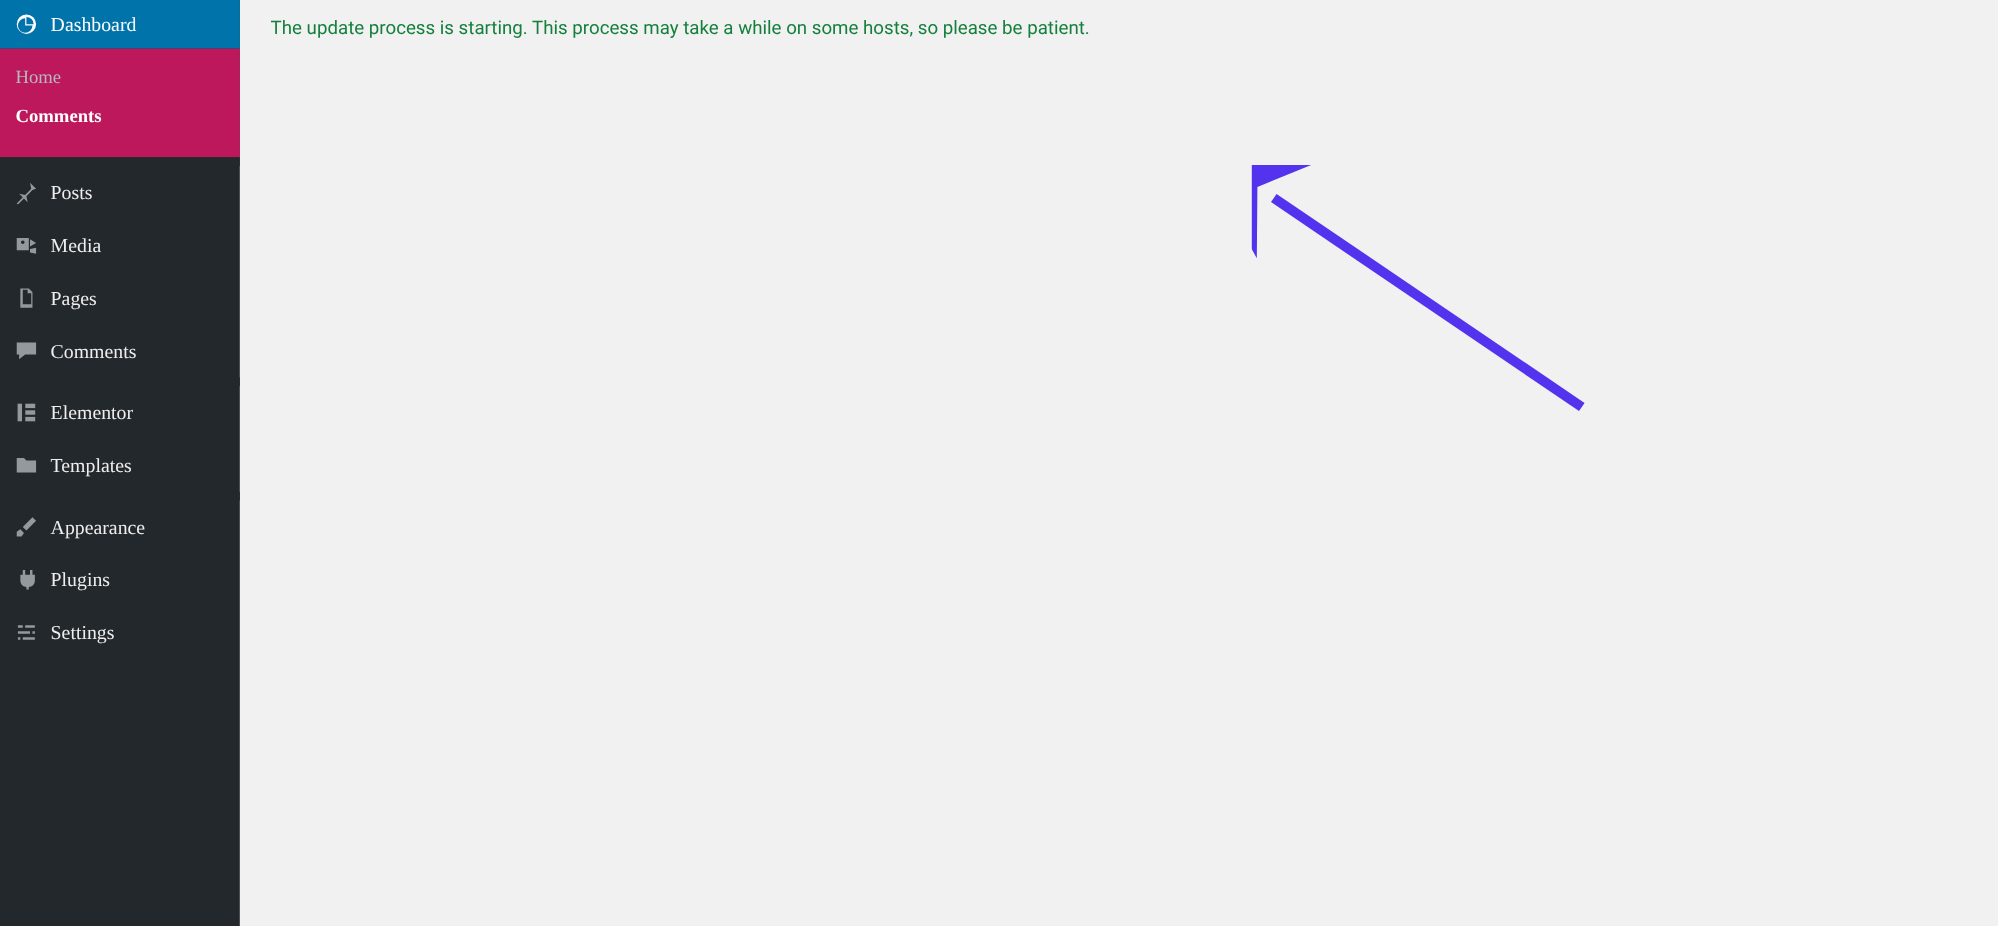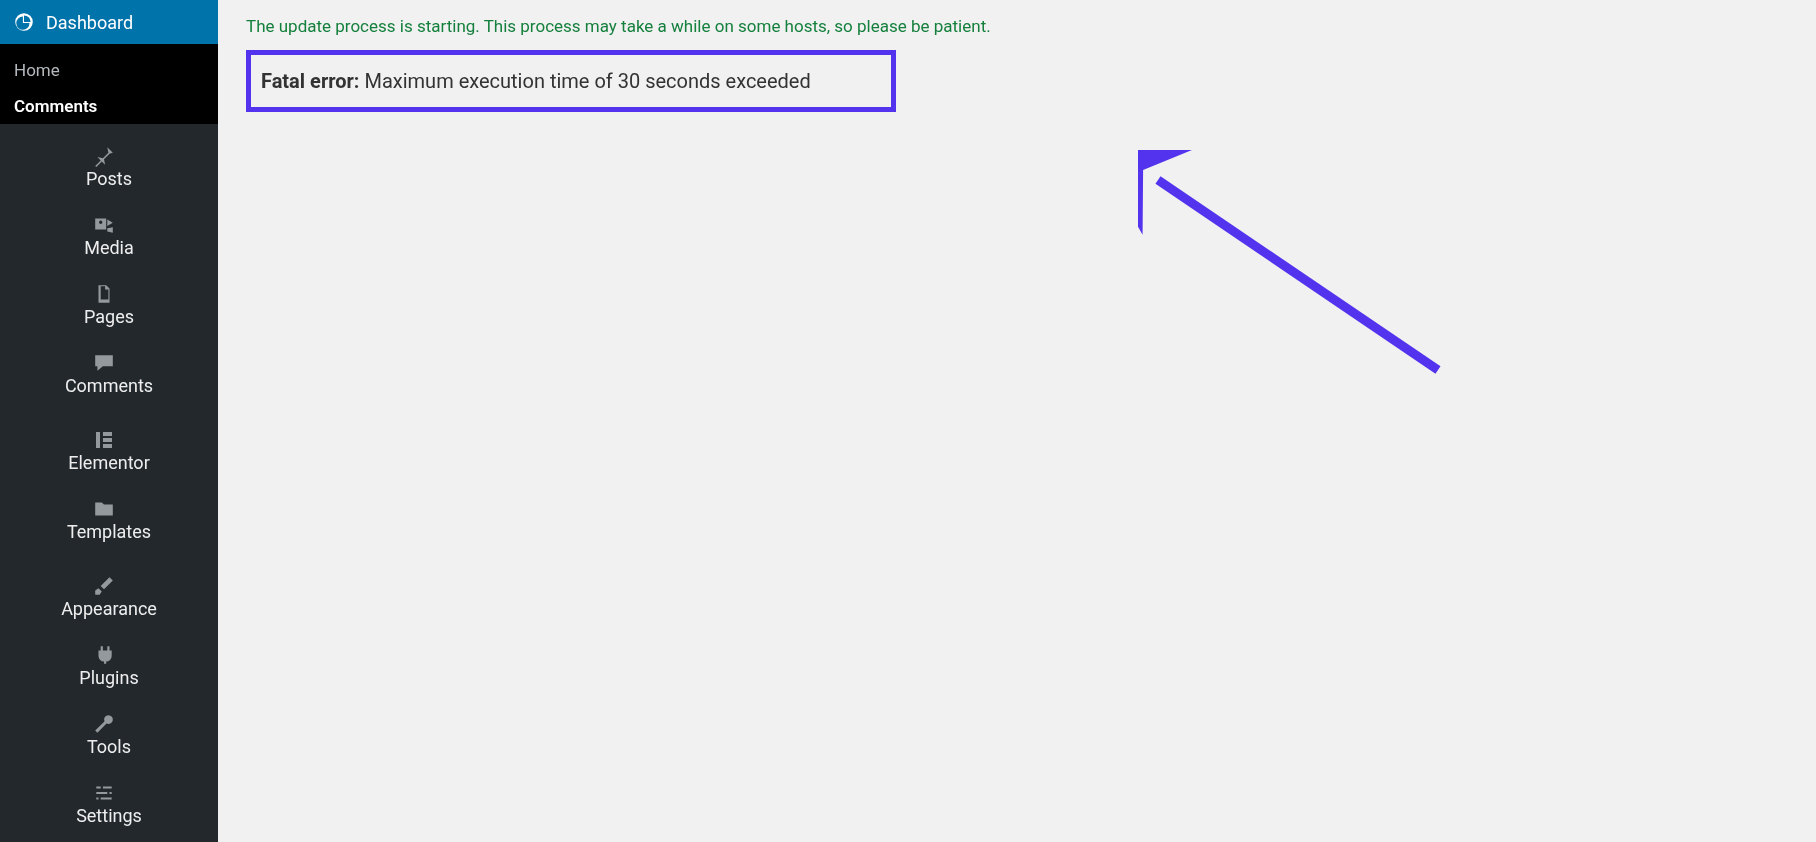--- a/index.html
+++ b/index.html
@@ -10,20 +10,21 @@
       height: 842px;
       width: 1816px;
       overflow: hidden;
     }
     .sidebar {
       width: 218px;
       background: #23282d;
       flex-shrink: 0;
       display: flex;
       flex-direction: column;
+      font-family: Liberation Serif, serif;
     }
     .current-item {
       background: #0073aa;
       color: #fff;
       display: flex;
       align-items: center;
       padding: 10px 12px;
       font-size: 18px;
       font-weight: 400;
       position: relative;
@@ -41,22 +42,22 @@
       width: 24px;
       height: 24px;
       margin-right: 10px;
       display: inline-flex;
       align-items: center;
       justify-content: center;
       color: rgba(240,245,250,0.6);
     }
     .current-item .menu-icon { color: #fff; }
     .submenu {
-      background: #000000;
-      padding: 8px 0 0;
+      background: #be185d;
+      padding: 8px 0 19px;
     }
     .submenu a {
       display: block;
       color: #b4b9be;
       text-decoration: none;
       padding: 8px 14px;
       font-size: 17px;
     }
     .submenu a.current {
       color: #fff;
@@ -66,21 +67,20 @@
       height: 8px;
       background: #23282d;
     }
     .menu-item {
       display: flex;
       align-items: center;
       color: #eee;
       padding: 12px 12px;
       font-size: 18px;
       cursor: pointer;
-      flex-direction: column;
     }
     .menu-item .menu-icon { color: rgba(240,245,250,0.55); }
     .main {
       flex: 1;
       padding: 16px 28px;
       position: relative;
     }
     h1 {
       font-size: 30px;
       font-weight: 400;
@@ -199,40 +199,29 @@
     <span class="menu-icon">
       <svg width="22" height="22" viewBox="0 0 20 20" fill="currentColor">
           <path d="M7 2v4H5v5a5 5 0 005 5v2h2v-2a5 5 0 005-5V6h-2V2h-2v4H9V2z"></path>
         </svg>
     </span>
     <span>Plugins</span>
   </div>
   <div class="menu-item">
     <span class="menu-icon">
       <svg width="22" height="22" viewBox="0 0 20 20" fill="currentColor">
-          <path d="M14 2a4 4 0 00-3.6 5.7L2 16l2 2 8.3-8.4A4 4 0 1014 2z"></path>
-        </svg>
-    </span>
-    <span>Tools</span>
-  </div>
-  <div class="menu-item">
-    <span class="menu-icon">
-      <svg width="22" height="22" viewBox="0 0 20 20" fill="currentColor">
           <path d="M3 4h4v2H3zM9 4h8v2H9zM3 9h10v2H3zM15 9h2v2h-2zM3 14h2v2H3zM7 14h10v2H7z"></path>
         </svg>
     </span>
     <span>Settings</span>
   </div>
 </nav>
 
 <main class="main">
   <p class="subtext">The update process is starting. This process may take a while on some hosts, so please be patient.</p>
-  <div class="error-box">
-    <span class="label">Fatal error:</span><span> Maximum execution time of 30 seconds exceeded</span>
-  </div>
 
   <div class="annotation-arrow">
     <svg width="320" height="260" viewBox="0 0 320 260">
       <defs>
         <marker id="arrowhead" markerWidth="12" markerHeight="12" refX="2" refY="6" orient="auto">
           <path d="M0,0 L12,6 L0,12 L4,6 z" fill="#5333ed"></path>
         </marker>
       </defs>
       <line x1="300" y1="220" x2="20" y2="30" stroke="#5333ed" stroke-width="9" marker-end="url(#arrowhead)"></line>
     </svg>

